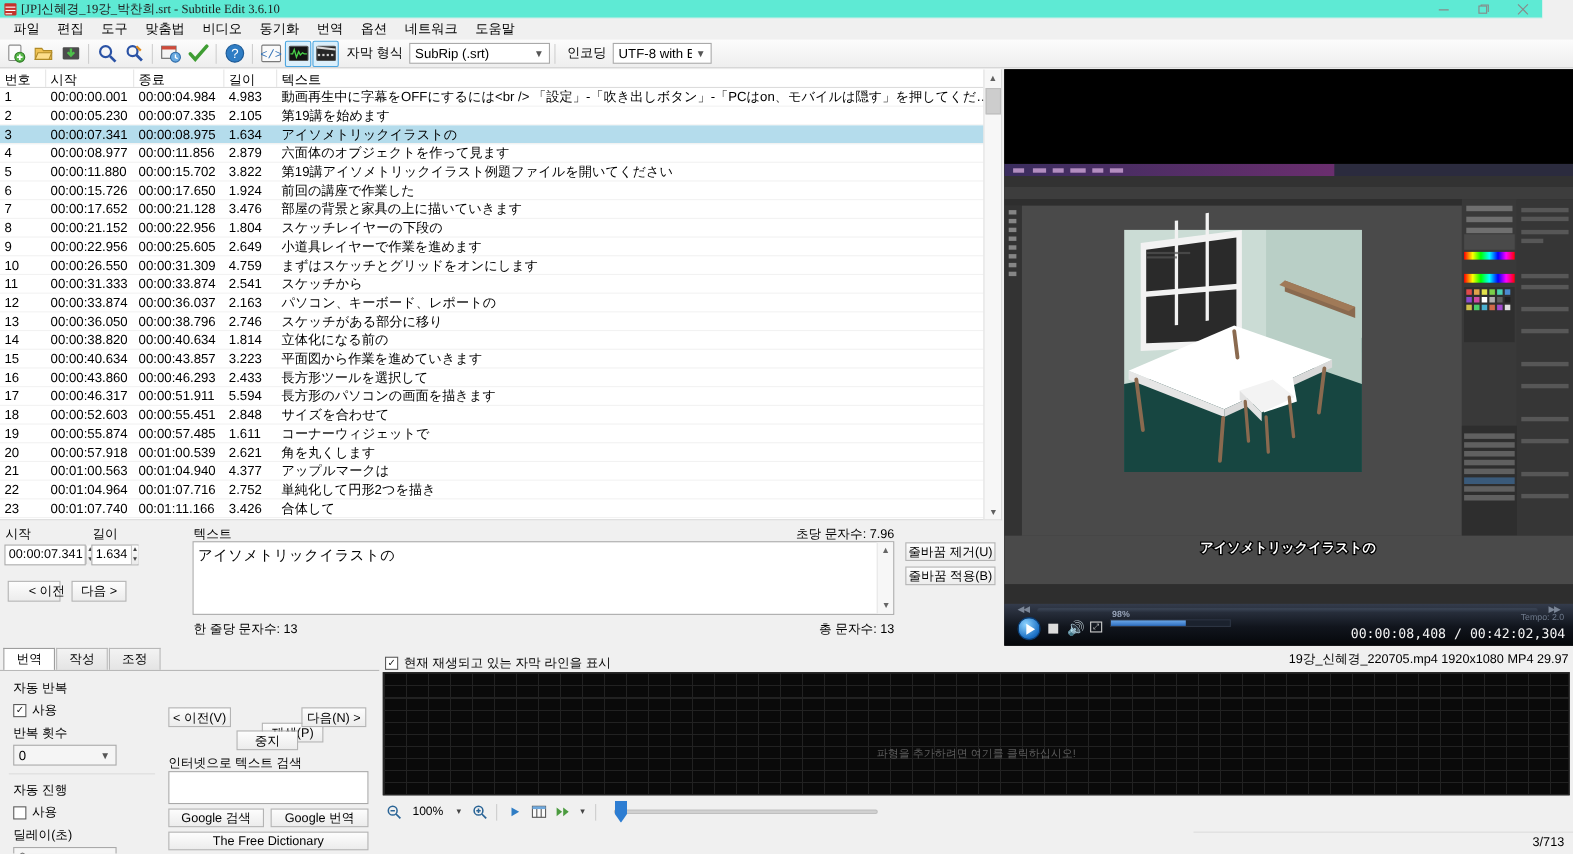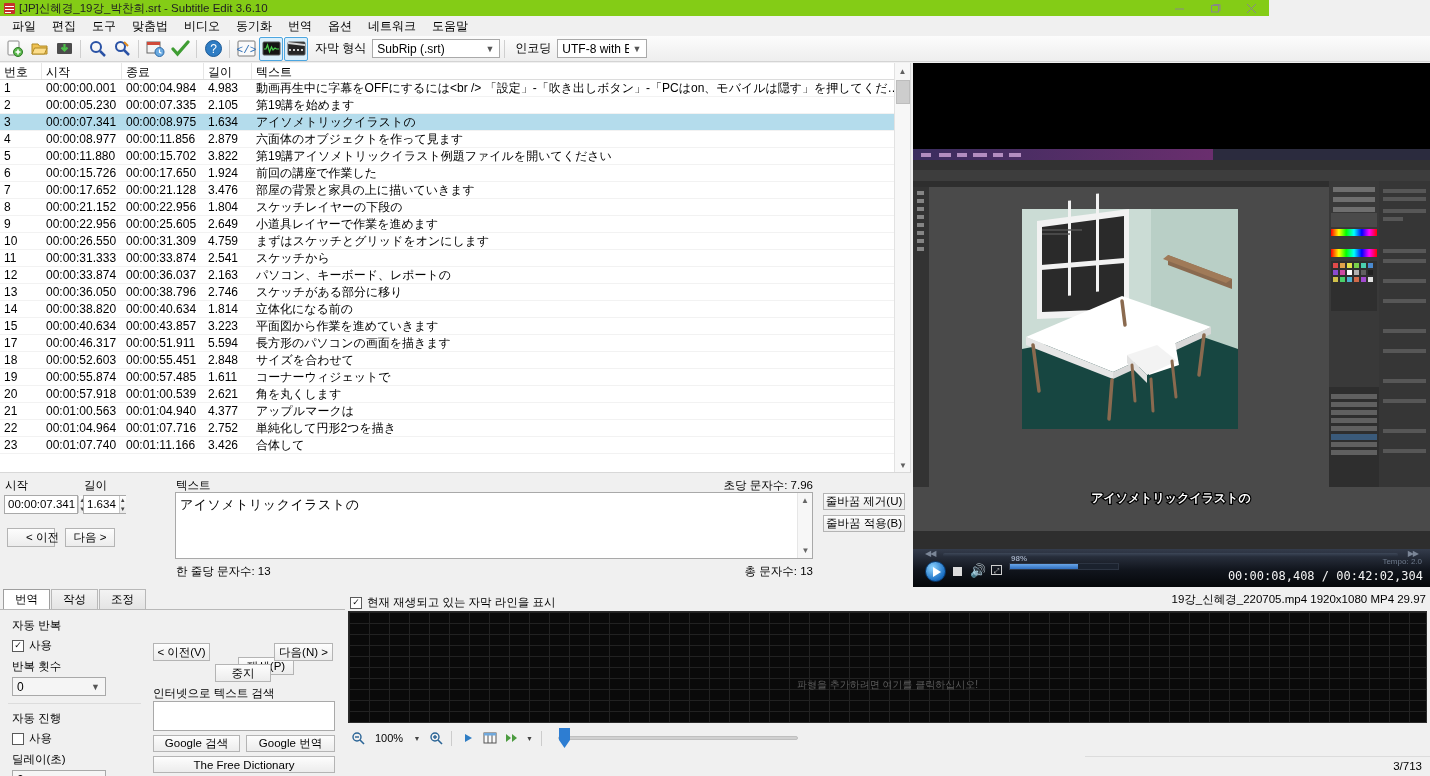--- a/index.html
+++ b/index.html
@@ -8,23 +8,24 @@
     font-family: "Liberation Sans", "DejaVu Sans", sans-serif;
     font-size: 12px;
     background: #f0f0f0;
     overflow: hidden;
     color: #000;
   }
   #app { position: relative; width: 1430px; height: 776px; }
 
   
   .titlebar {
-    position: absolute; left: 0; top: 0; width: 1269px; height: 17px;
-    background: #84cc16; display: flex; align-items: center;
+    position: absolute; left: 0; top: 0; width: 1402px; height: 17px;
+    background: #5eead4; display: flex; align-items: center;
     border-bottom: 1px solid #f0f0f0;
+    font-family: Liberation Serif, serif;
   }
   .tb-icon {
     width: 11px; height: 11px; margin-left: 4px; margin-right: 4px;
     background: #c4322b; border-radius: 1px; position: relative; flex: none;
   }
   .tb-icon::after {
     content: ""; position: absolute; left: 1px; top: 1px; right: 1px; bottom: 1px;
     background:
       linear-gradient(#fff 0 0) 0 2px / 100% 1px no-repeat,
       linear-gradient(#fff 0 0) 0 5px / 100% 1px no-repeat,
@@ -508,20 +509,27 @@
           <div class="c-end">00:00:40.634</div>
           <div class="c-dur">1.814</div>
           <div class="c-text">立体化になる前の</div>
         </div>
         <div class="lv-row">
           <div class="c-num">15</div>
           <div class="c-start">00:00:40.634</div>
           <div class="c-end">00:00:43.857</div>
           <div class="c-dur">3.223</div>
           <div class="c-text">平面図から作業を進めていきます</div>
+        </div>
+        <div class="lv-row">
+          <div class="c-num">16</div>
+          <div class="c-start">00:00:43.860</div>
+          <div class="c-end">00:00:46.293</div>
+          <div class="c-dur">2.433</div>
+          <div class="c-text">長方形ツールを選択して</div>
         </div>
         <div class="lv-row">
           <div class="c-num">17</div>
           <div class="c-start">00:00:46.317</div>
           <div class="c-end">00:00:51.911</div>
           <div class="c-dur">5.594</div>
           <div class="c-text">長方形のパソコンの画面を描きます</div>
         </div>
         <div class="lv-row">
           <div class="c-num">18</div>

